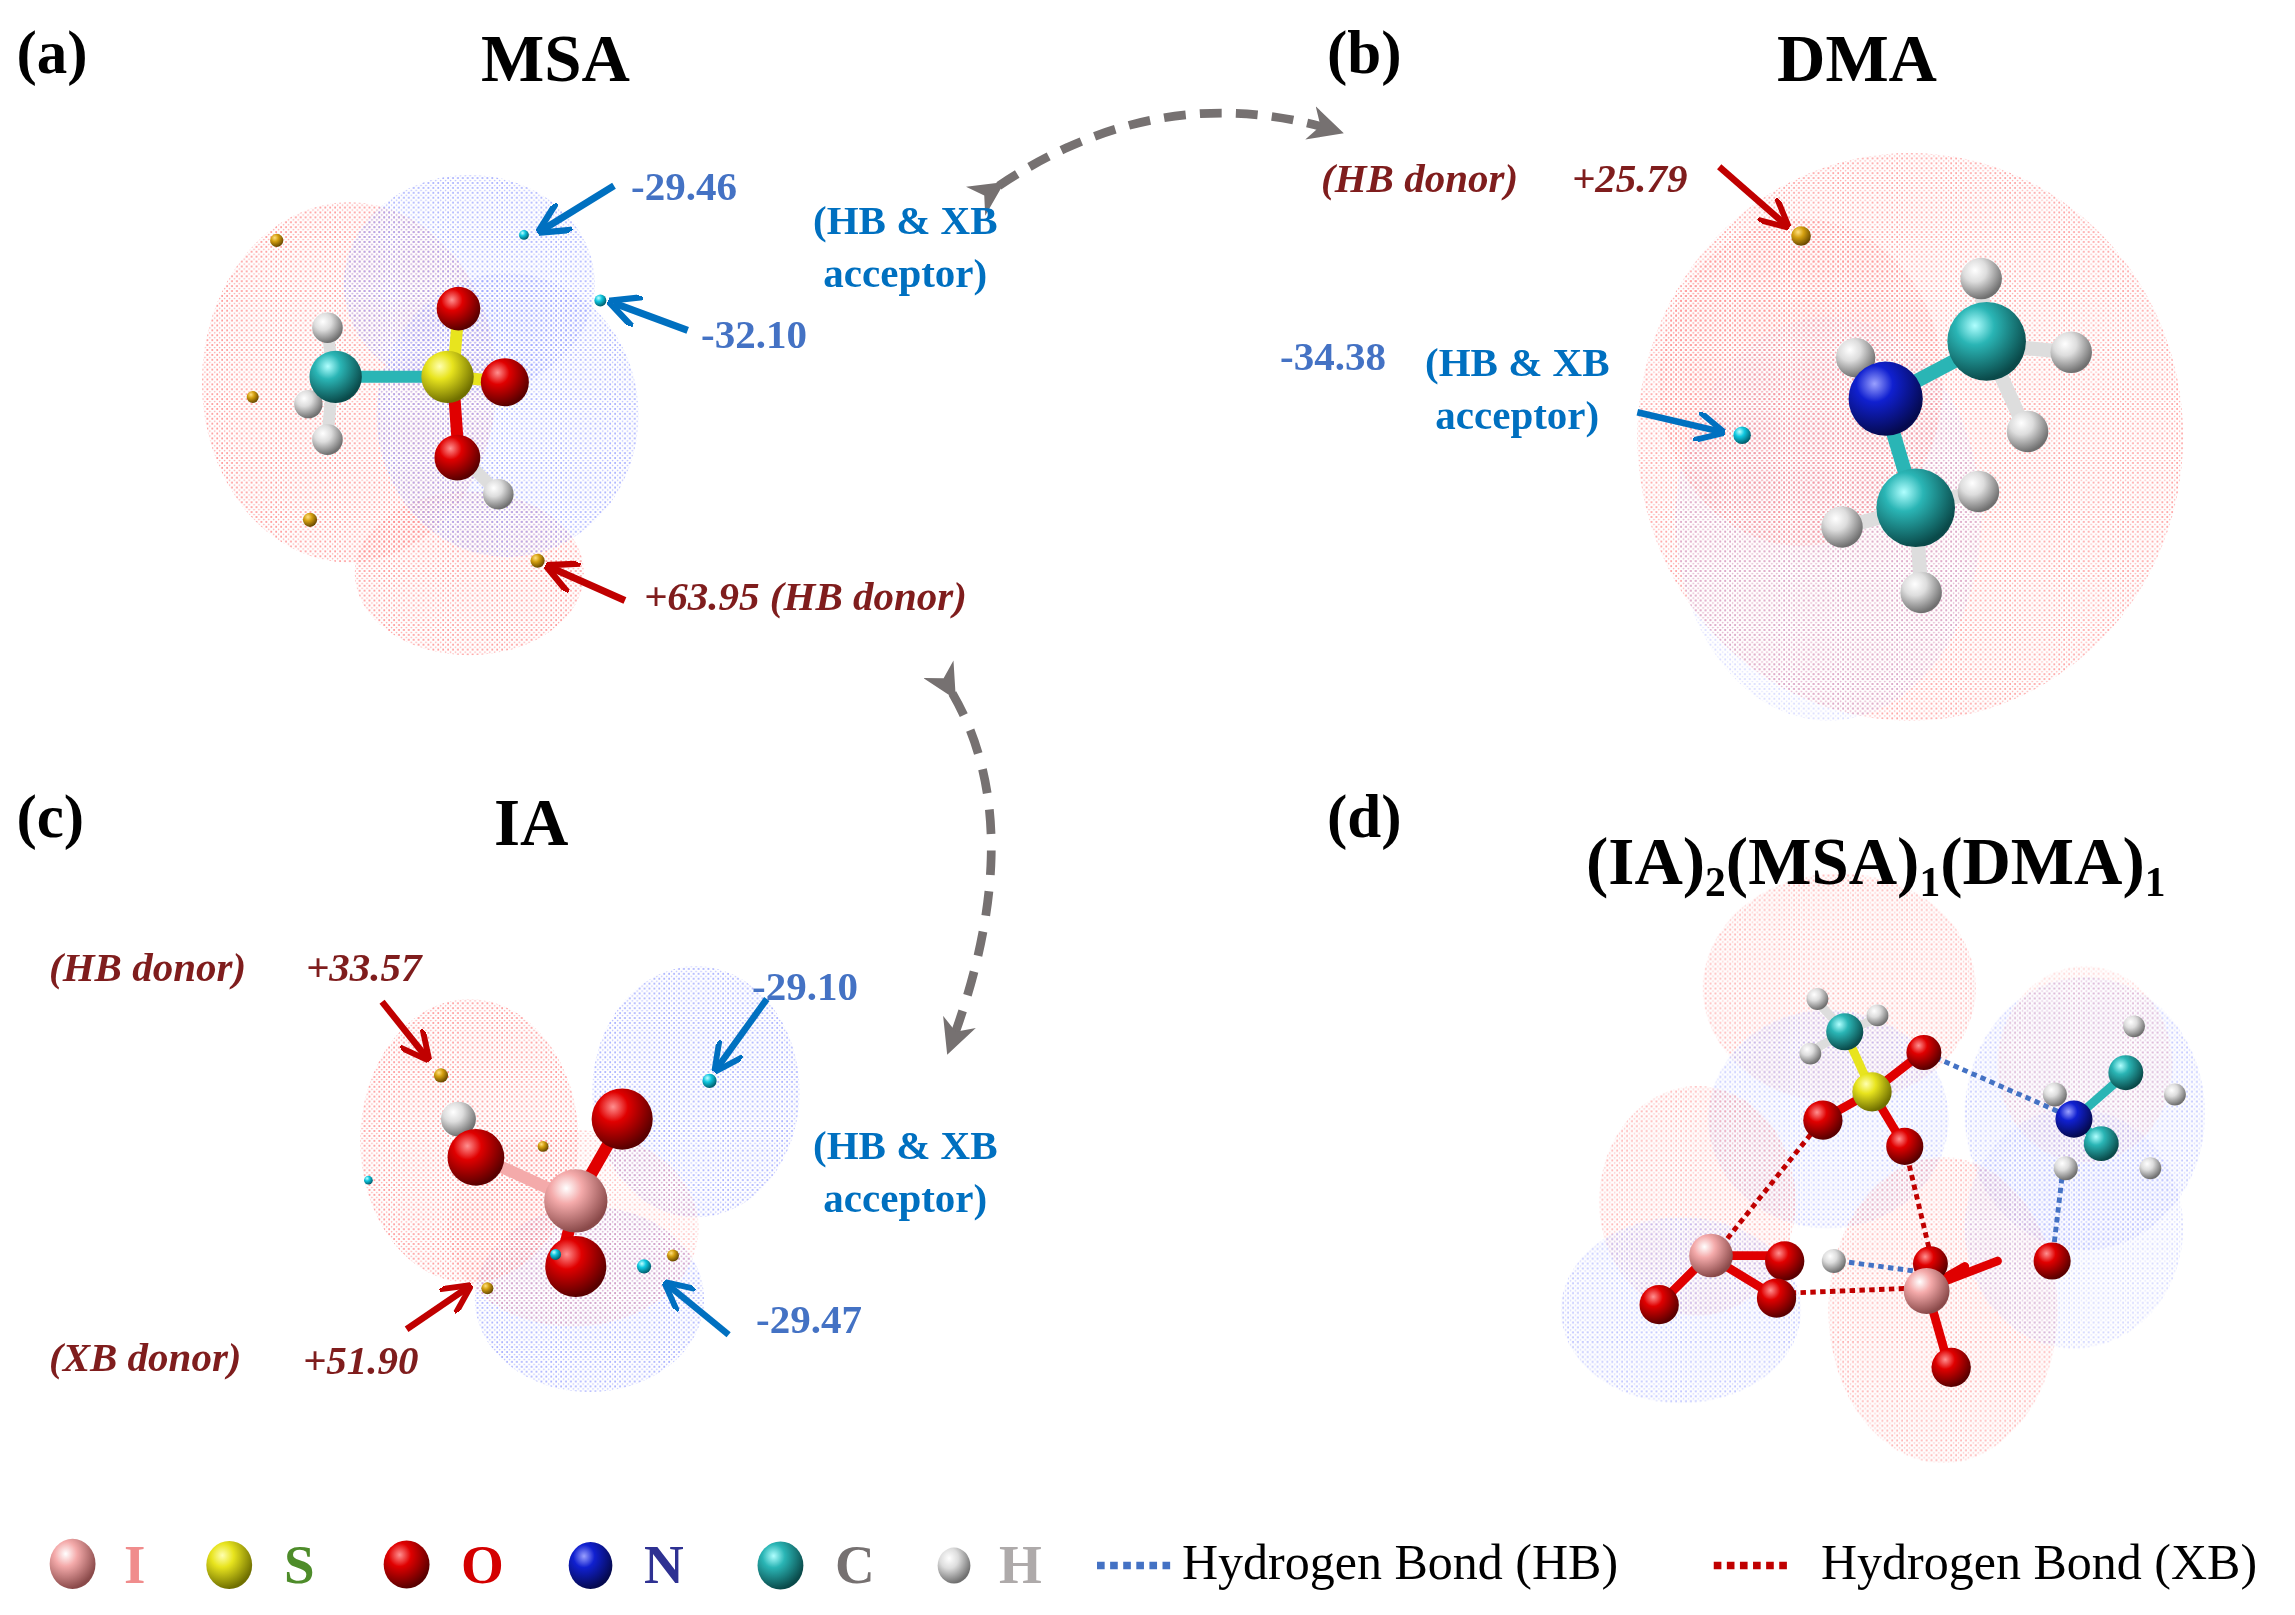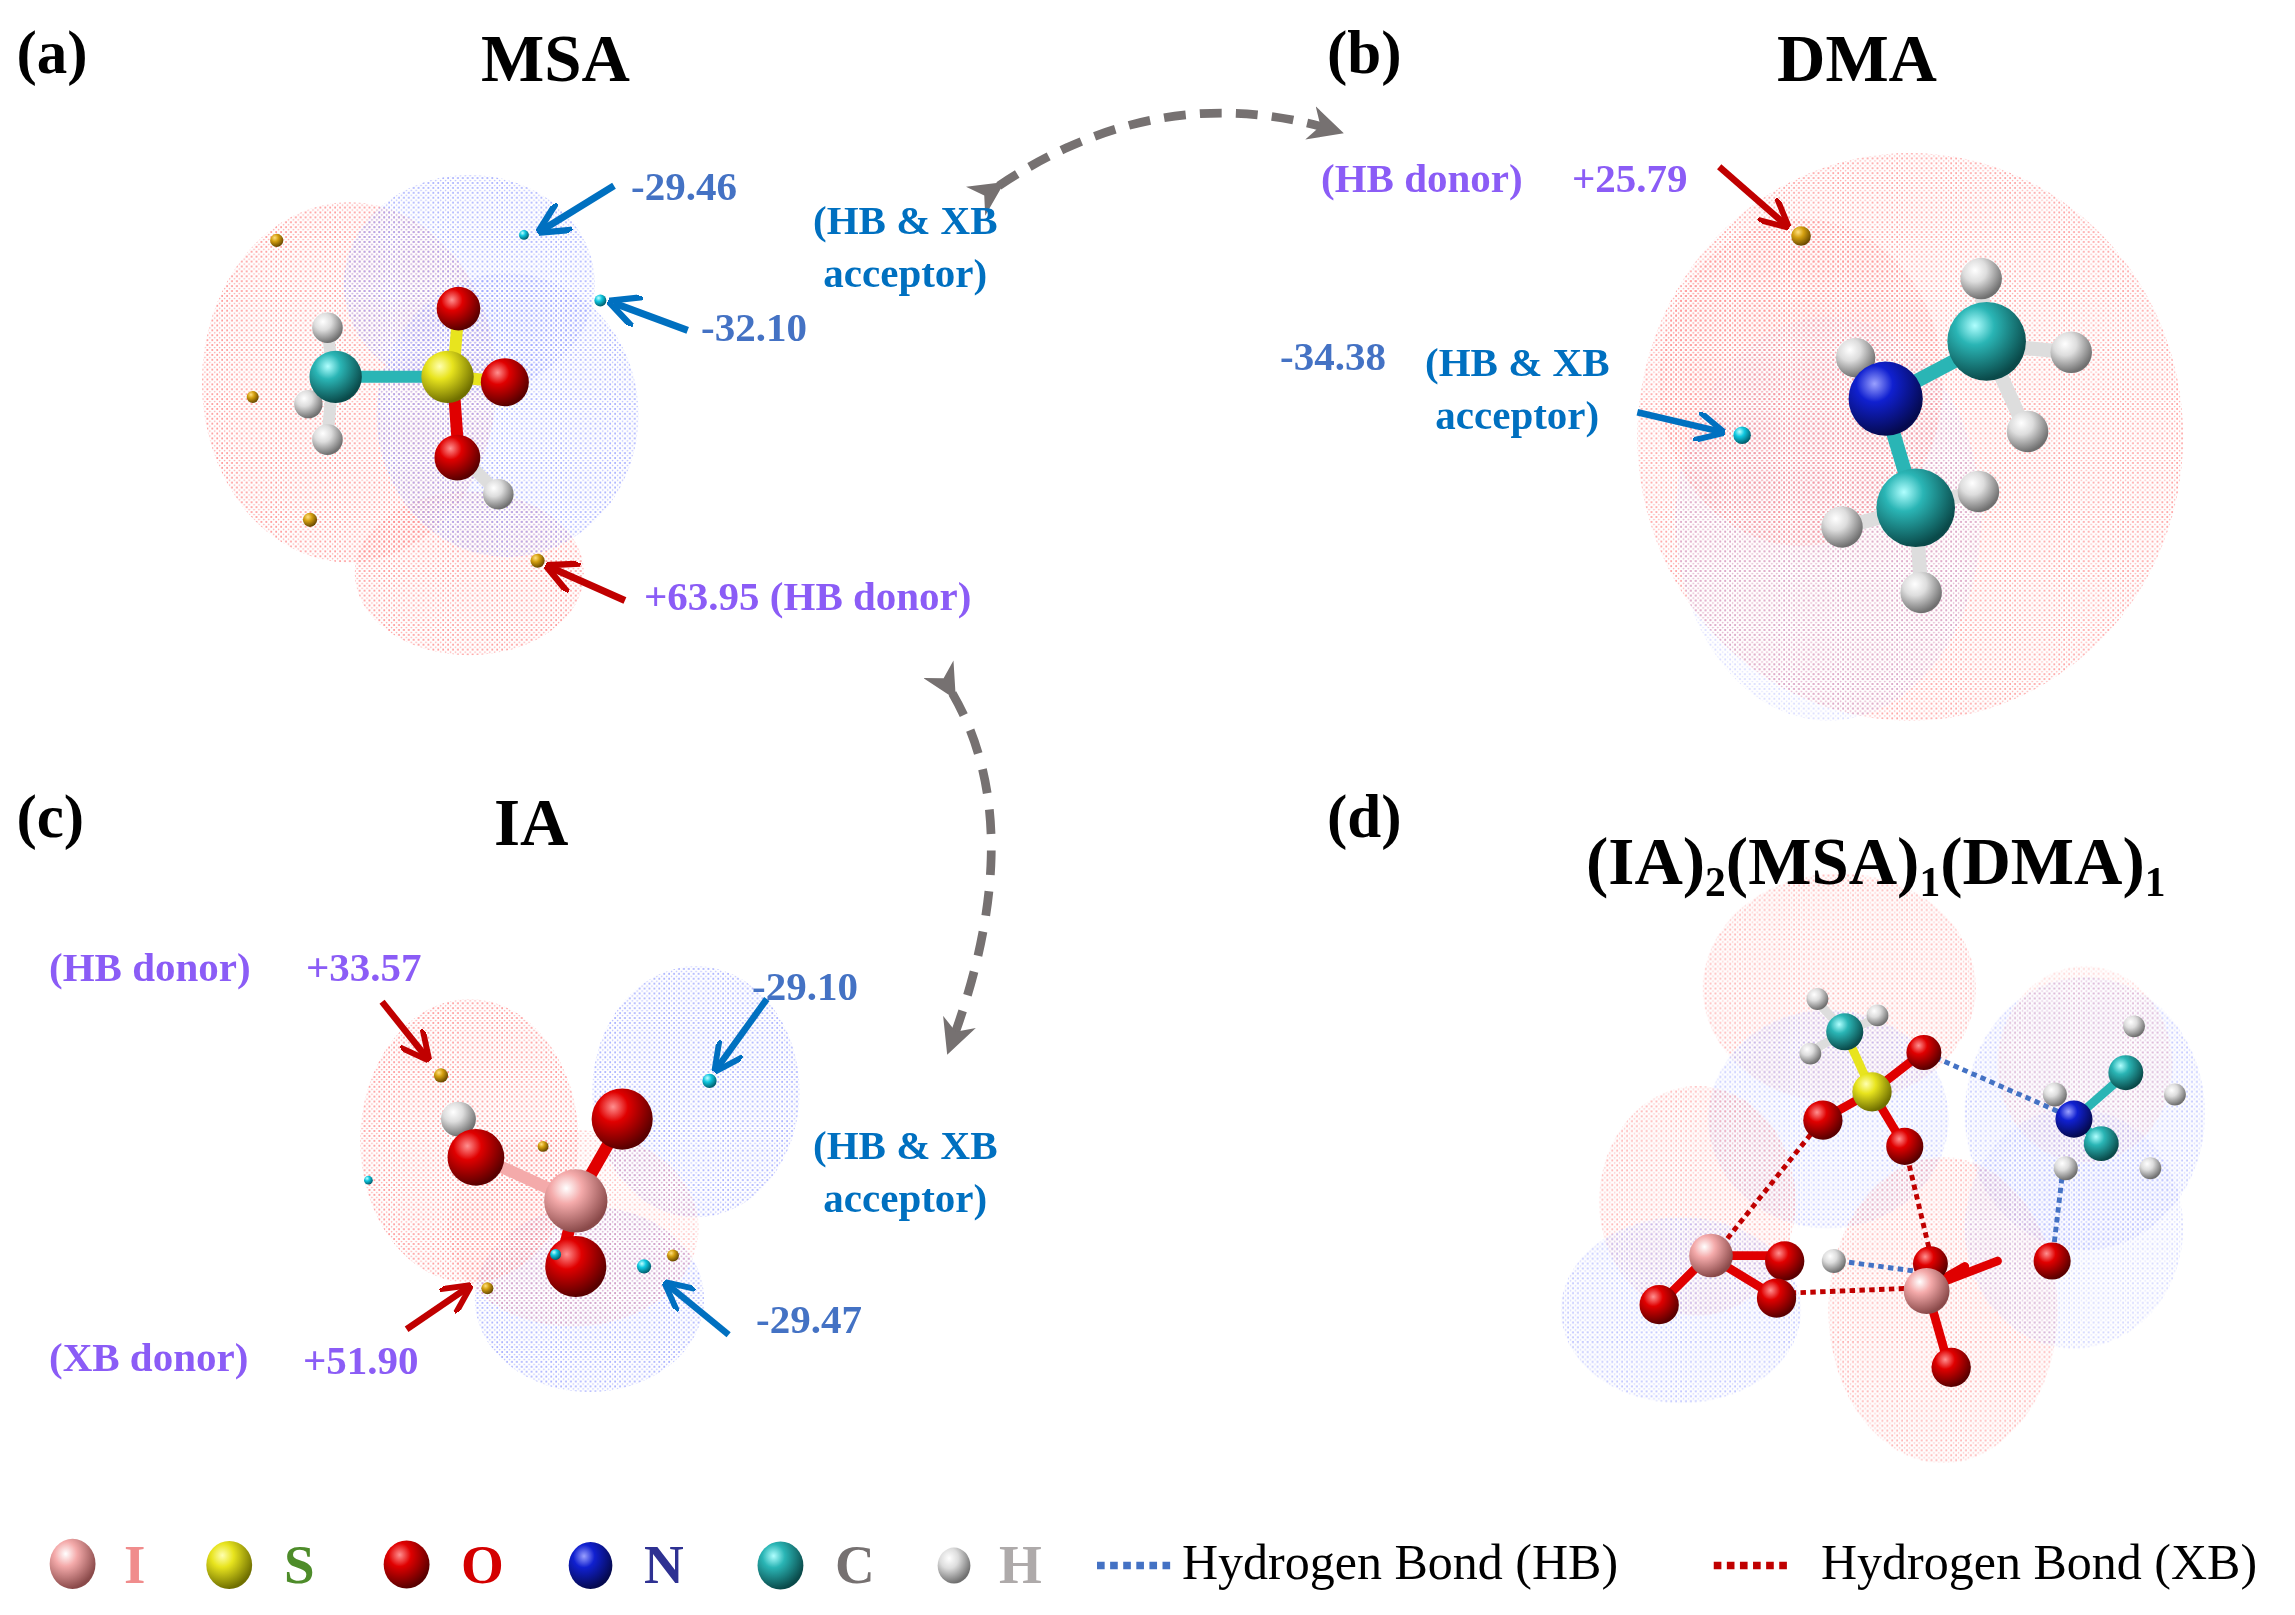--- a/index.html
+++ b/index.html
@@ -3,21 +3,21 @@
 <meta charset="utf-8">
 <style>
   html,body{margin:0;padding:0;background:#ffffff;}
   body{width:2295px;height:1616px;position:relative;overflow:hidden;font-family:"Liberation Serif","DejaVu Serif",serif;}
   #canvas{position:absolute;left:0;top:0;width:2295px;height:1616px;}
   .txt{position:absolute;font-family:"Liberation Serif","DejaVu Serif",serif;font-weight:bold;white-space:nowrap;line-height:1;}
   .panel-letter{font-size:61px;color:#000;}
   .panel-title{font-size:67px;color:#000;}
   .val{font-size:41px;}
   .blue-val{color:#4472C4;}
-  .red{color:#8b5cf6;}
+  .red{color:#7f1d1d;font-style:italic;}
   .accept{font-size:41px;color:#0070C0;text-align:center;line-height:1.3;}
   .legend-sym{font-size:55px;font-weight:bold;}
   .legend-txt{font-size:50px;font-weight:normal;color:#000;}
   sub{font-size:0.62em;vertical-align:-0.28em;}
 </style>
 </head>
 <body>
 
 <svg id="canvas" viewBox="0 0 4205 2960" xmlns="http://www.w3.org/2000/svg">
   <defs>
@@ -259,21 +259,21 @@
     <ellipse cx="1430" cy="2868" rx="42" ry="44" fill="url(#gC)"></ellipse>
     <ellipse cx="1748" cy="2868" rx="30" ry="33" fill="url(#gH)"></ellipse>
     <line x1="2010" y1="2868" x2="2150" y2="2868" stroke="#4472C4" stroke-width="14" stroke-dasharray="14 10"></line>
     <line x1="3140" y1="2868" x2="3280" y2="2868" stroke="#C00000" stroke-width="14" stroke-dasharray="14 10"></line>
   </g>
 </svg>
 
 <div class="txt panel-letter" style="left:16.4px;top:22px;">(a)</div>
 <div class="txt panel-title" style="left:481px;top:24.6px;">MSA</div>
 <div class="txt val blue-val" style="left:631px;top:166px;">-29.46</div>
-<div class="txt val blue-val" style="left:701px;top:307px;">-32.10</div>
+<div class="txt val blue-val" style="left:701px;top:314px;">-32.10</div>
 <div class="txt accept" style="left:813px;top:194px;">
   <div>(HB &amp; XB</div>
   <div>acceptor)</div>
 </div>
 <div class="txt val red" style="left:644px;top:576px;">+63.95 (HB donor)</div>
 
 <div class="txt panel-letter" style="left:1327px;top:22px;">(b)</div>
 <div class="txt panel-title" style="left:1777px;top:24.6px;">DMA</div>
 <div class="txt val red" style="left:1321px;top:158px;">(HB donor)</div>
 <div class="txt val red" style="left:1572px;top:158px;">+25.79</div>

